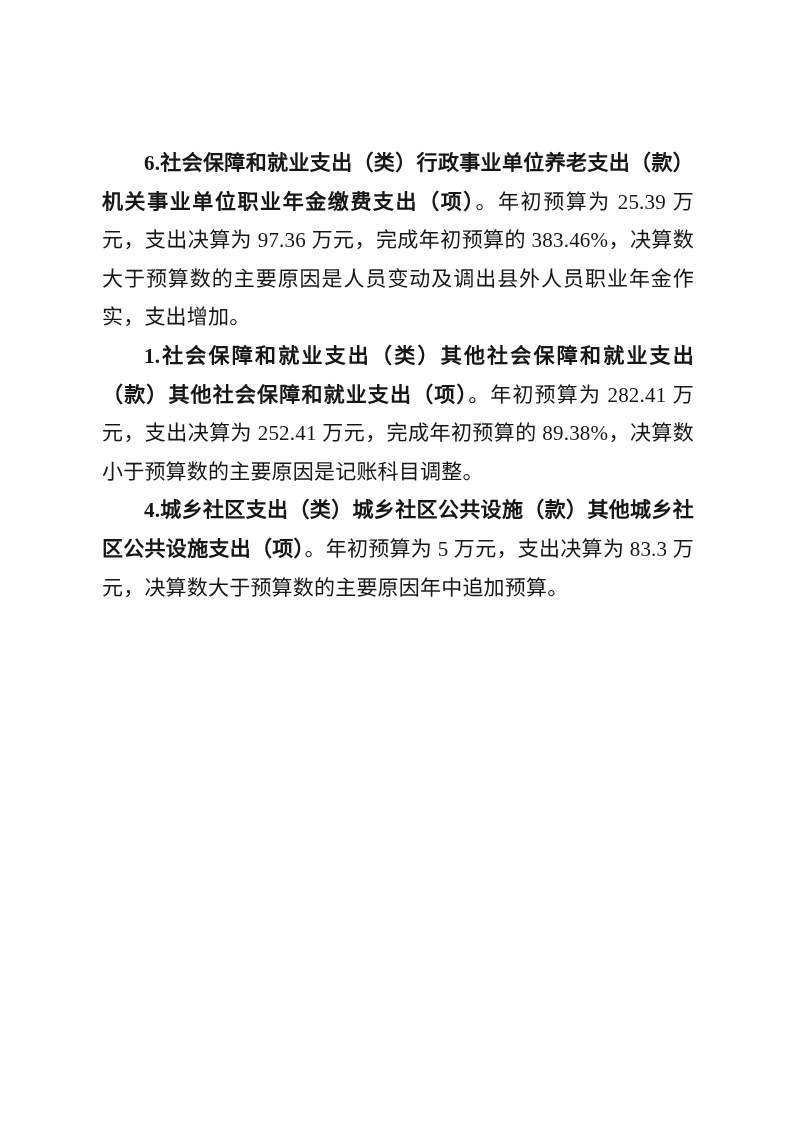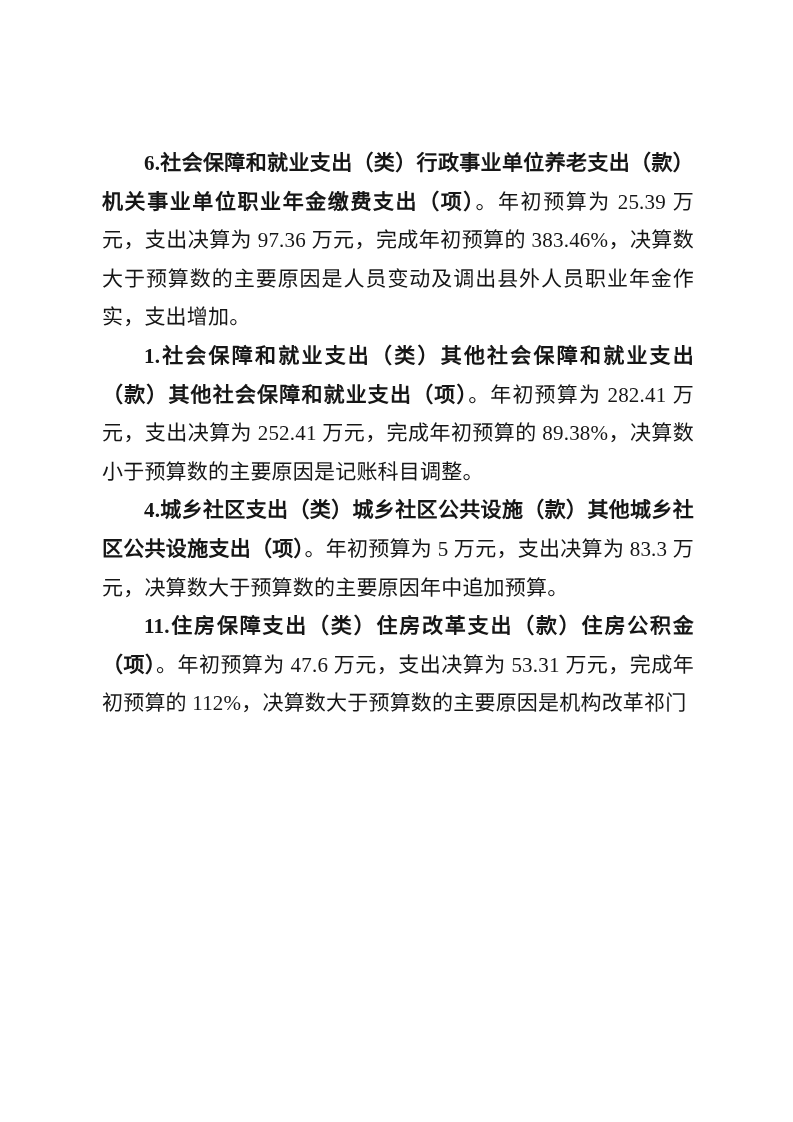--- a/index.html
+++ b/index.html
@@ -52,18 +52,17 @@
   <div class="content">
 
     <p class="para"><span class="heading-run">6.社会保障和就业支出（类）行政事业单位养老支出（款）机关事业单位职业年金缴费支出（项）</span><span>。年初预算为 25.39 万元，支出决算为 97.36 万元，完成年初预算的 383.46%，决算数大于预算数的主要原因是人员变动及调出县外人员职业年金作实，支出增加。</span></p>
 
     <p class="para"><span class="heading-run">1.社会保障和就业支出（类）其他社会保障和就业支出（款）其他社会保障和就业支出（项）</span><span>。年初预算为 282.41 万元，支出决算为 252.41 万元，完成年初预算的 89.38%，决算数小于预算数的主要原因是记账科目调整。</span></p>
 
 
 
     <p class="para"><span class="heading-run">4.城乡社区支出（类）城乡社区公共设施（款）其他城乡社区公共设施支出（项）</span><span>。年初预算为 5 万元，支出决算为 83.3 万元，决算数大于预算数的主要原因年中追加预算。</span></p>
 
-    <p class="para"><span class="heading-run">11.住房保障支出（类）住房改革支出（款）住房公积金（项）</span><span>。年初预算为 47.6 万元，支出决算为 53.31 万元，完成年初预算的 112%，决算数大于预算数的主要原因是机构改革祁门</span></p>
 
   </div>
 
   <div class="page-number">-2-</div>
 </div>
 
 </body></html>

